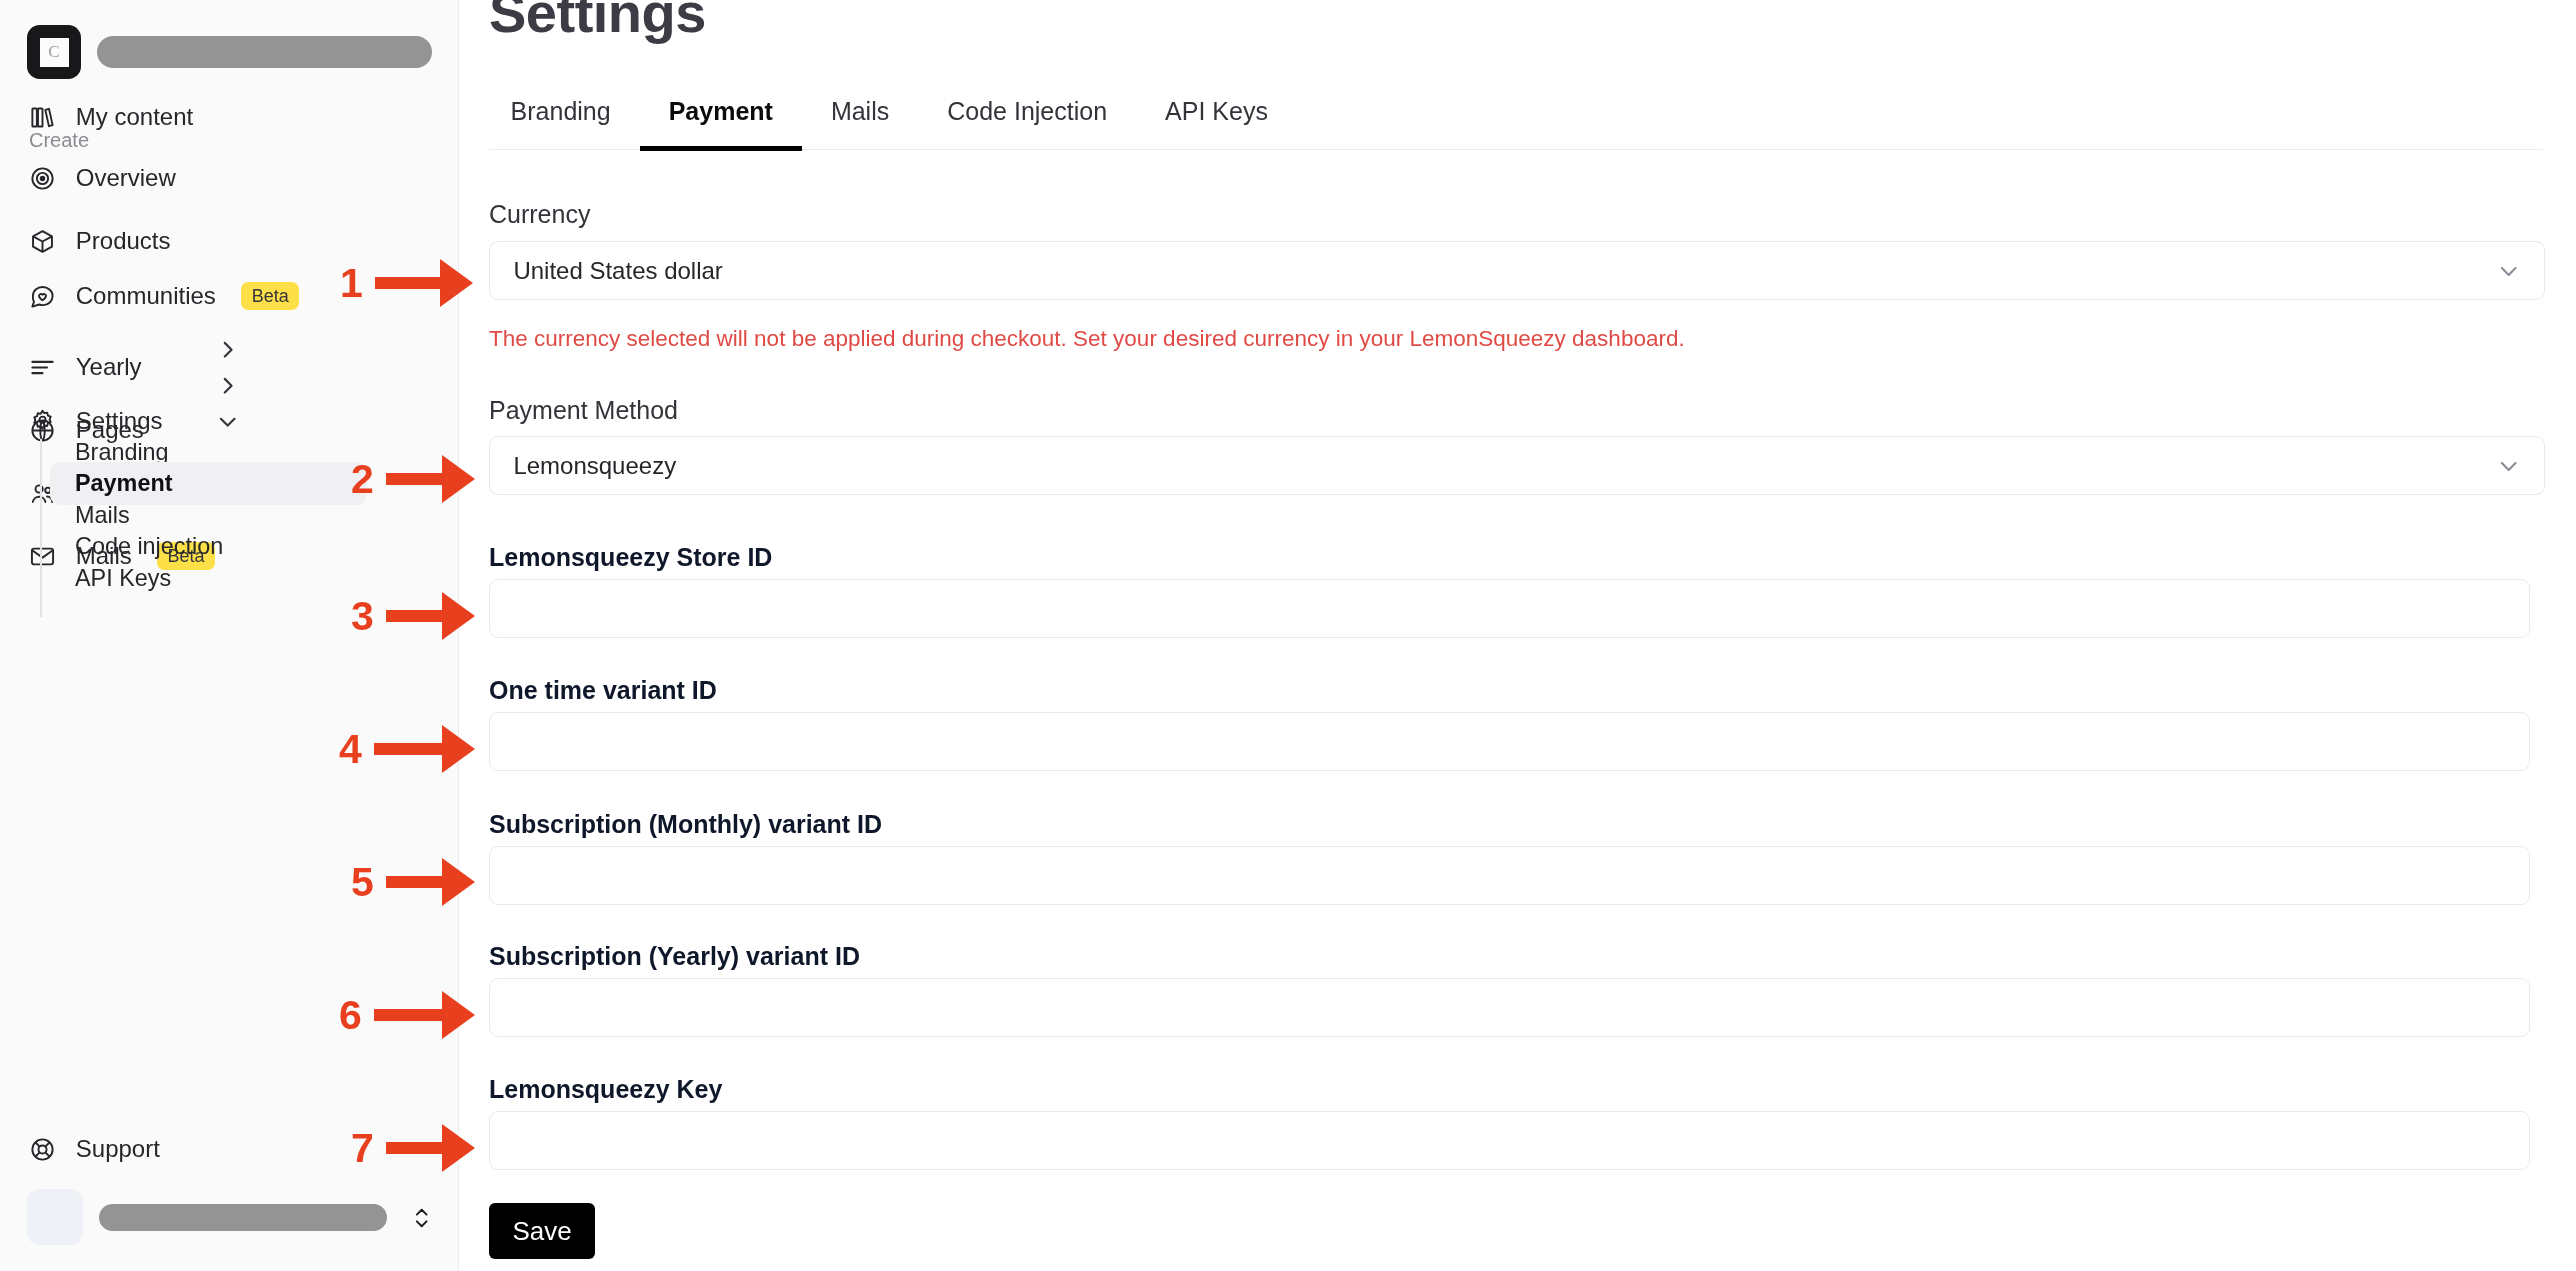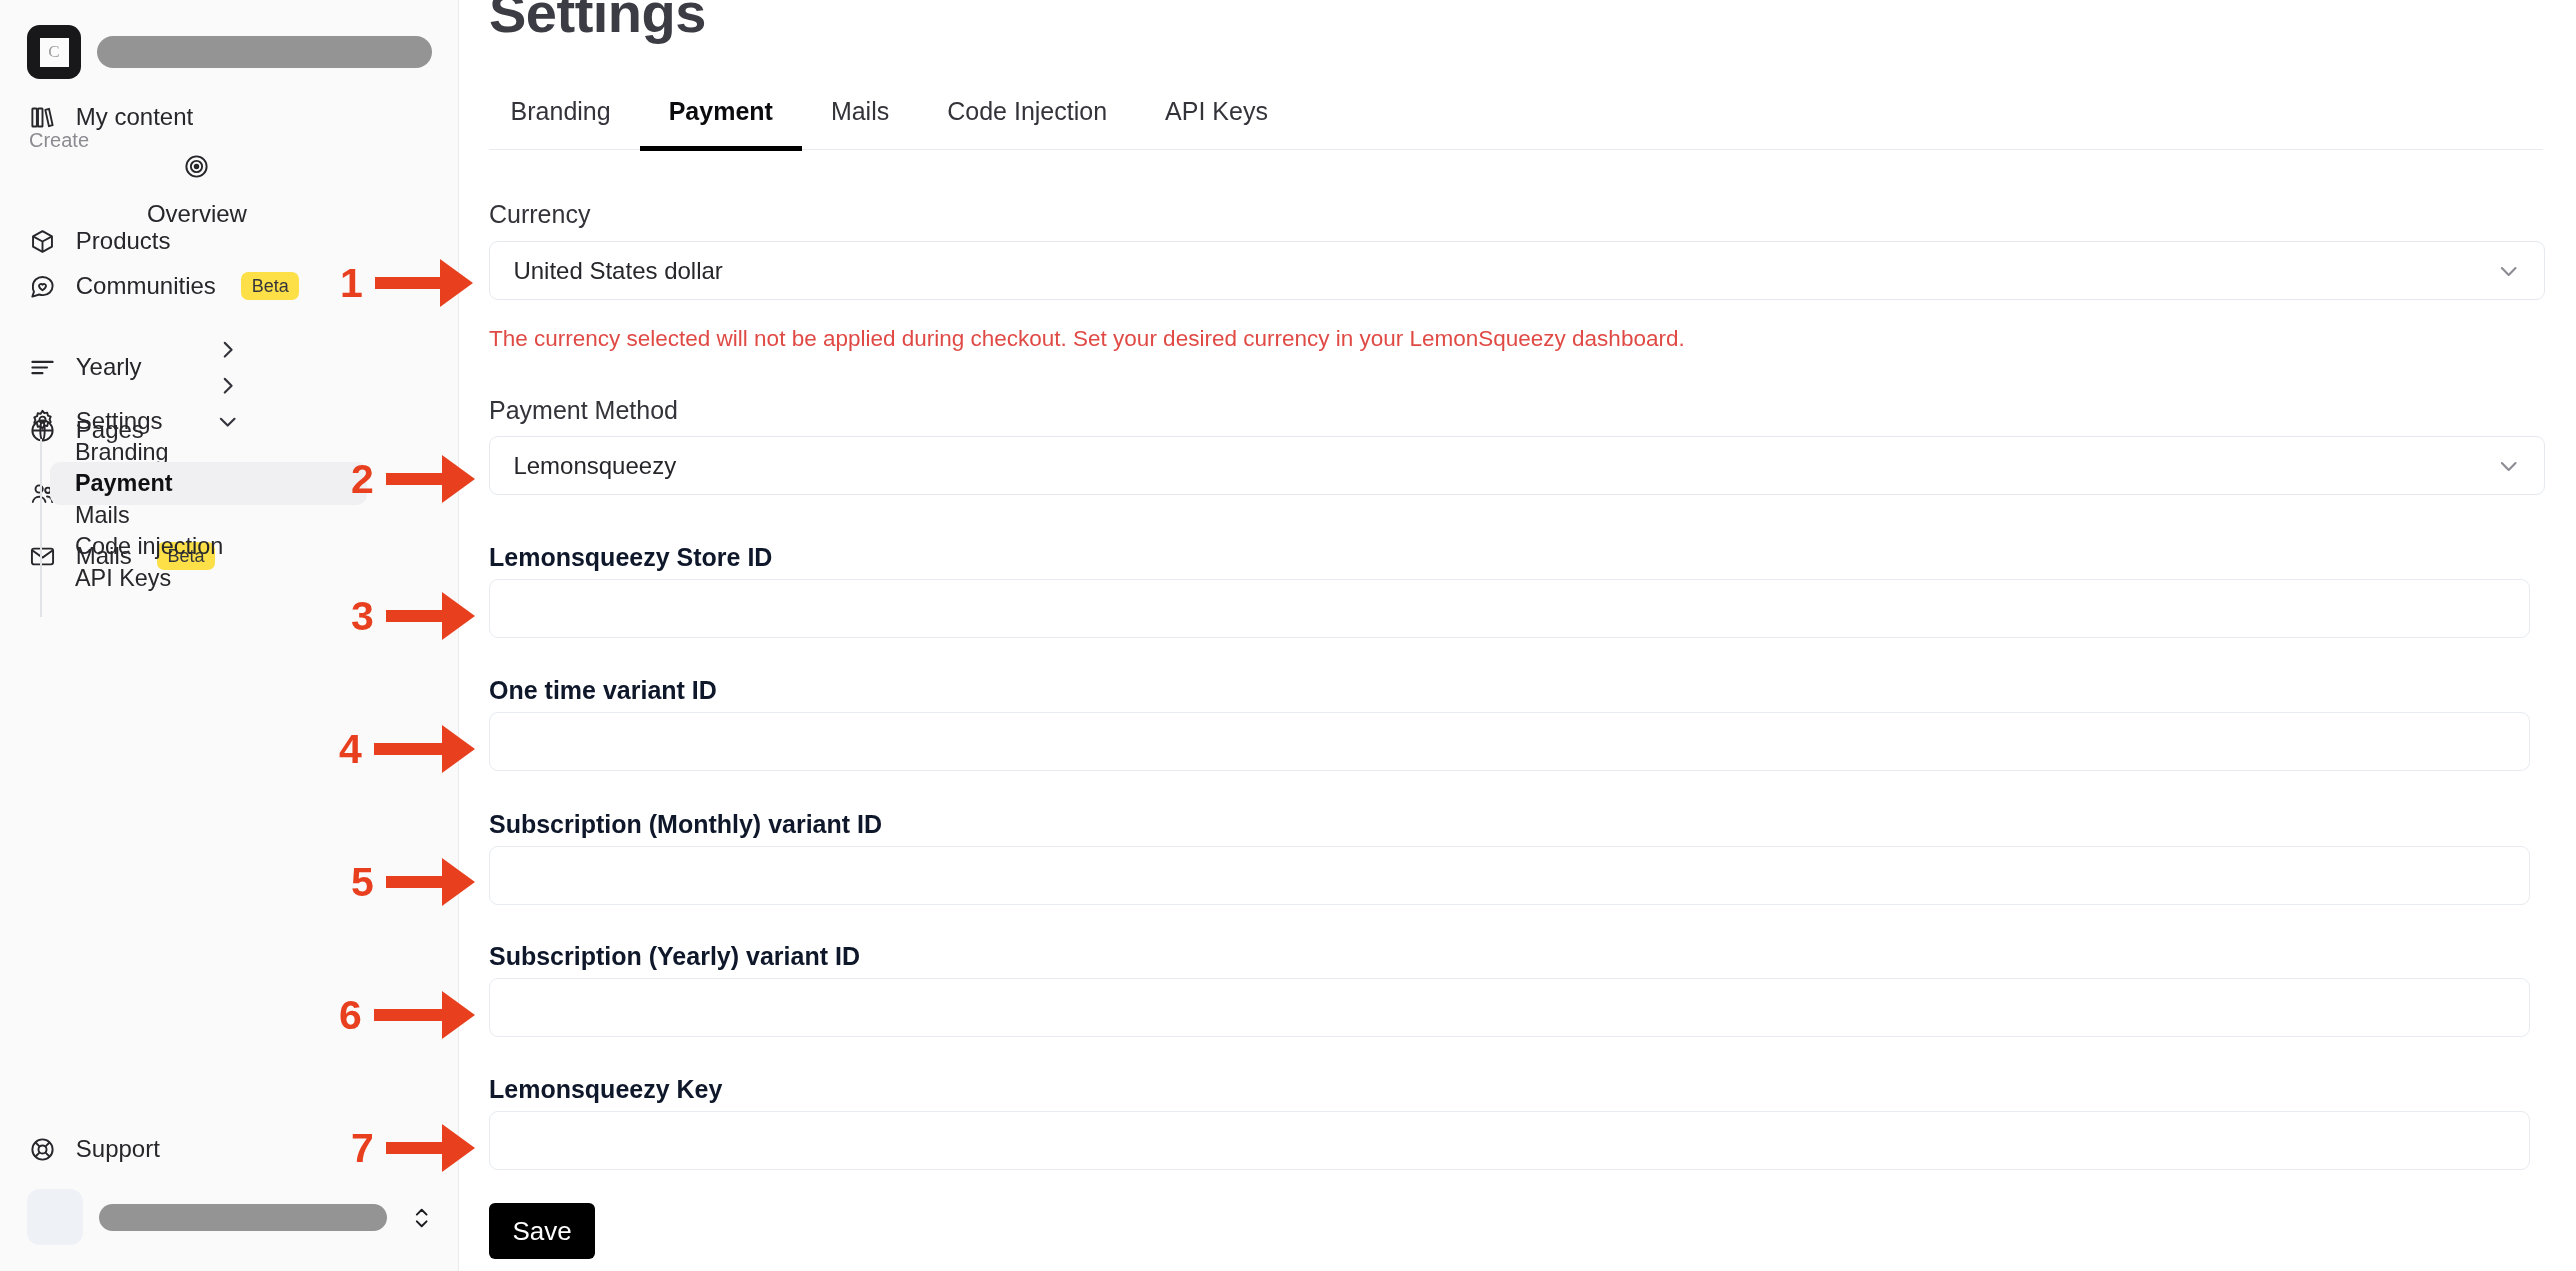--- a/index.html
+++ b/index.html
@@ -218,42 +218,42 @@
           <rect x="3" y="4" width="4" height="16" rx="0.5"></rect>
           <rect x="8" y="4" width="4" height="16" rx="0.5"></rect>
           <path d="M14.5 5.2l3.3-0.9 3.2 14.5-3.3 0.9z"></path>
         </svg>
       </span>
       <span>My content</span>
     </div>
 
     <div class="section-label">Create</div>
 
-    <div class="nav-item" style="top:153px;flex-direction:column;">
+    <div class="nav-item" style="top:153px;">
       <span class="ico">
         <svg viewBox="0 0 24 24" fill="none" stroke="#26262b" stroke-width="1.7">
           <circle cx="12" cy="12" r="9"></circle>
             <circle cx="12" cy="12" r="5"></circle>
             <circle cx="12" cy="12" r="1.6" fill="#26262b"></circle>
         </svg>
       </span>
       <span>Overview</span>
     </div>
 
     <div class="nav-item" style="top:216px;">
       <span class="ico">
         <svg viewBox="0 0 24 24" fill="none" stroke="#26262b" stroke-width="1.7" stroke-linejoin="round">
           <path d="M12 2.8l8.4 4.6v9.2L12 21.2 3.6 16.6V7.4z"></path>
           <path d="M3.6 7.4L12 12l8.4-4.6M12 12v9.2"></path>
         </svg>
       </span>
       <span>Products</span>
     </div>
 
-    <div class="nav-item" style="top:261px;align-items:center;">
+    <div class="nav-item" style="top:271px;align-items:center;">
       <span class="ico">
         <svg viewBox="0 0 24 24" fill="none" stroke="#26262b" stroke-width="1.7" stroke-linejoin="round">
           <path d="M21 11.5a8.3 8.3 0 01-8.5 8.2 9 9 0 01-3.4-.6L3 21l1.4-4.4A8 8 0 013.5 11.5C3.5 7 7.3 3.5 12 3.5S21 7 21 11.5z"></path>
           <path d="M12 15.3s-3.1-1.9-3.1-3.9a1.7 1.7 0 013.1-0.9 1.7 1.7 0 013.1 0.9c0 2-3.1 3.9-3.1 3.9z"></path>
         </svg>
       </span>
       <span>Communities</span>
       <span class="badge">Beta</span>
     </div>
 

